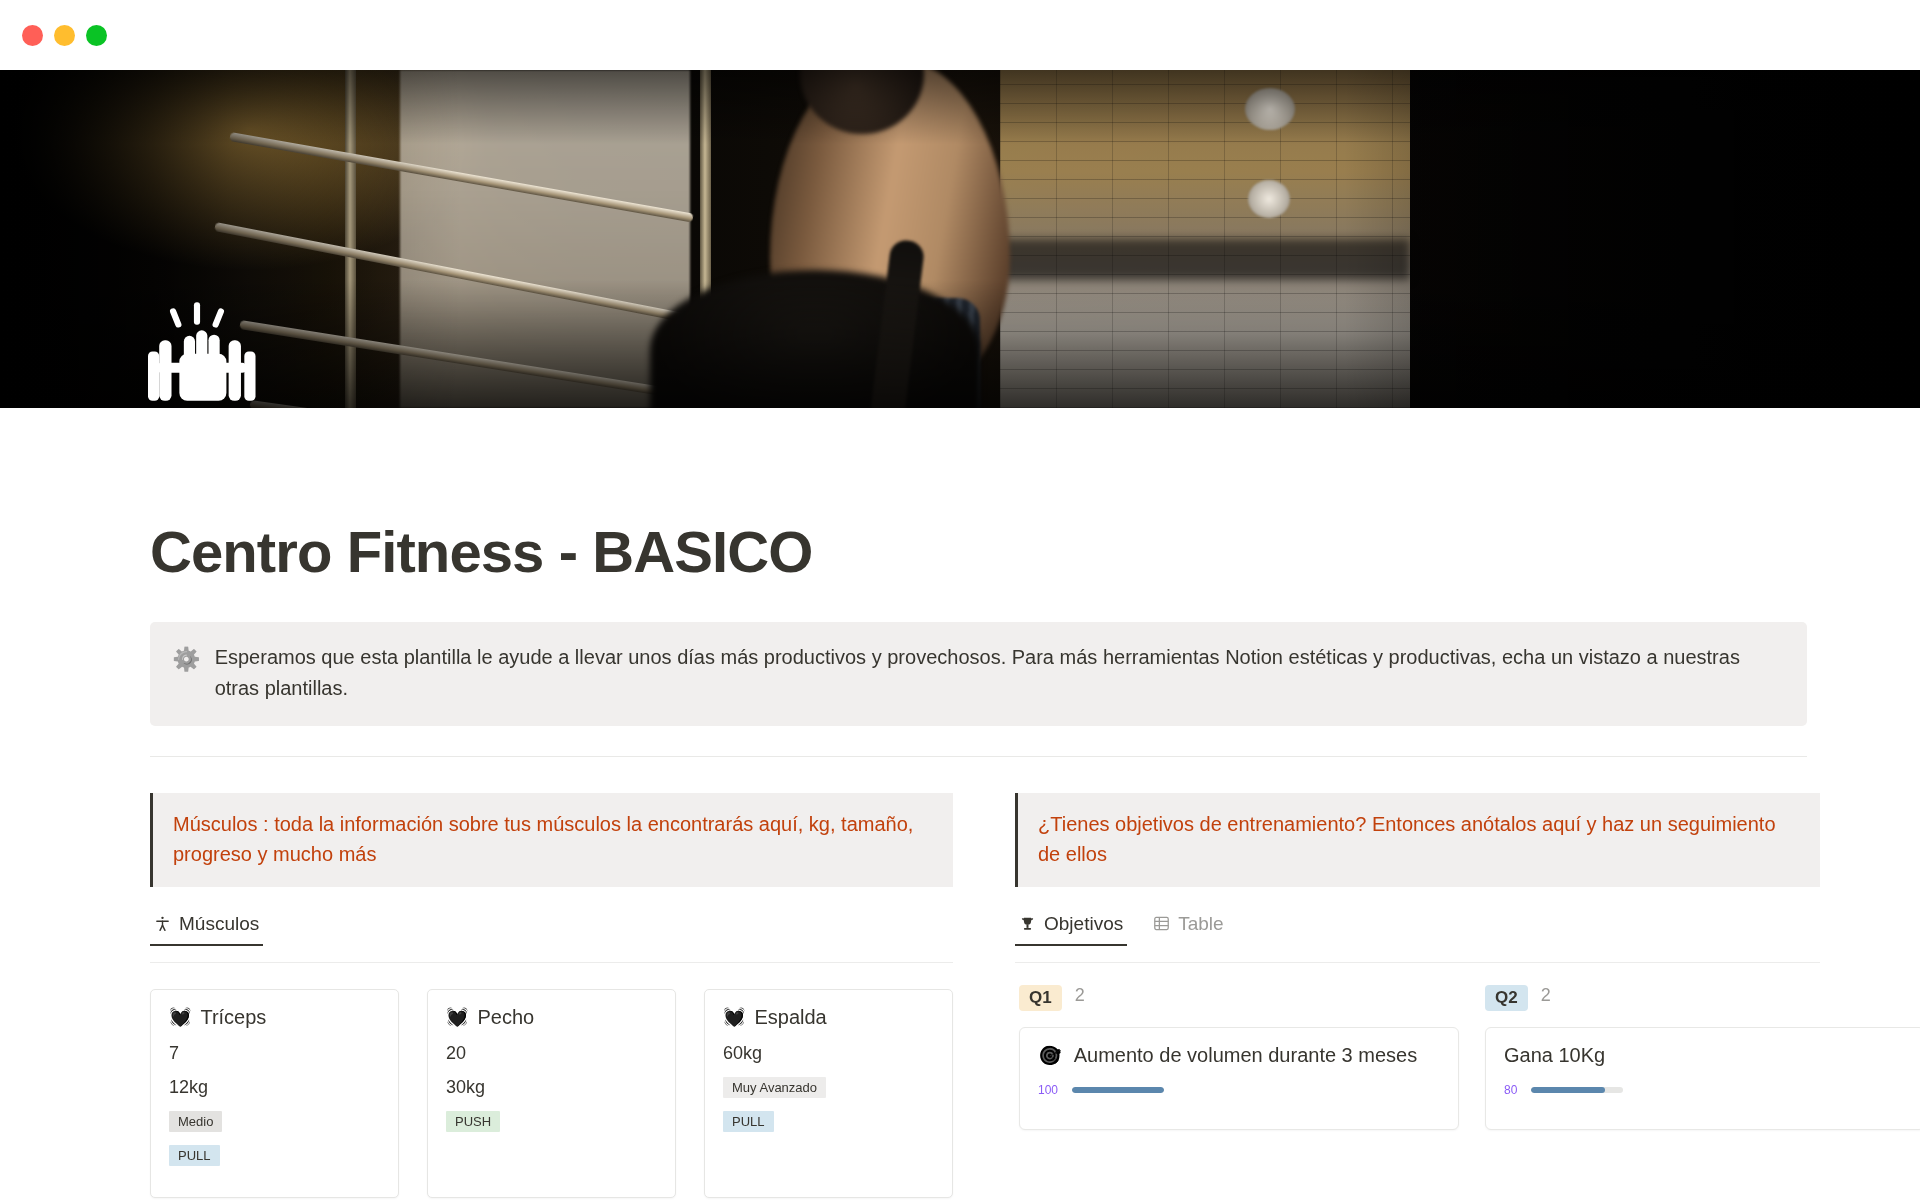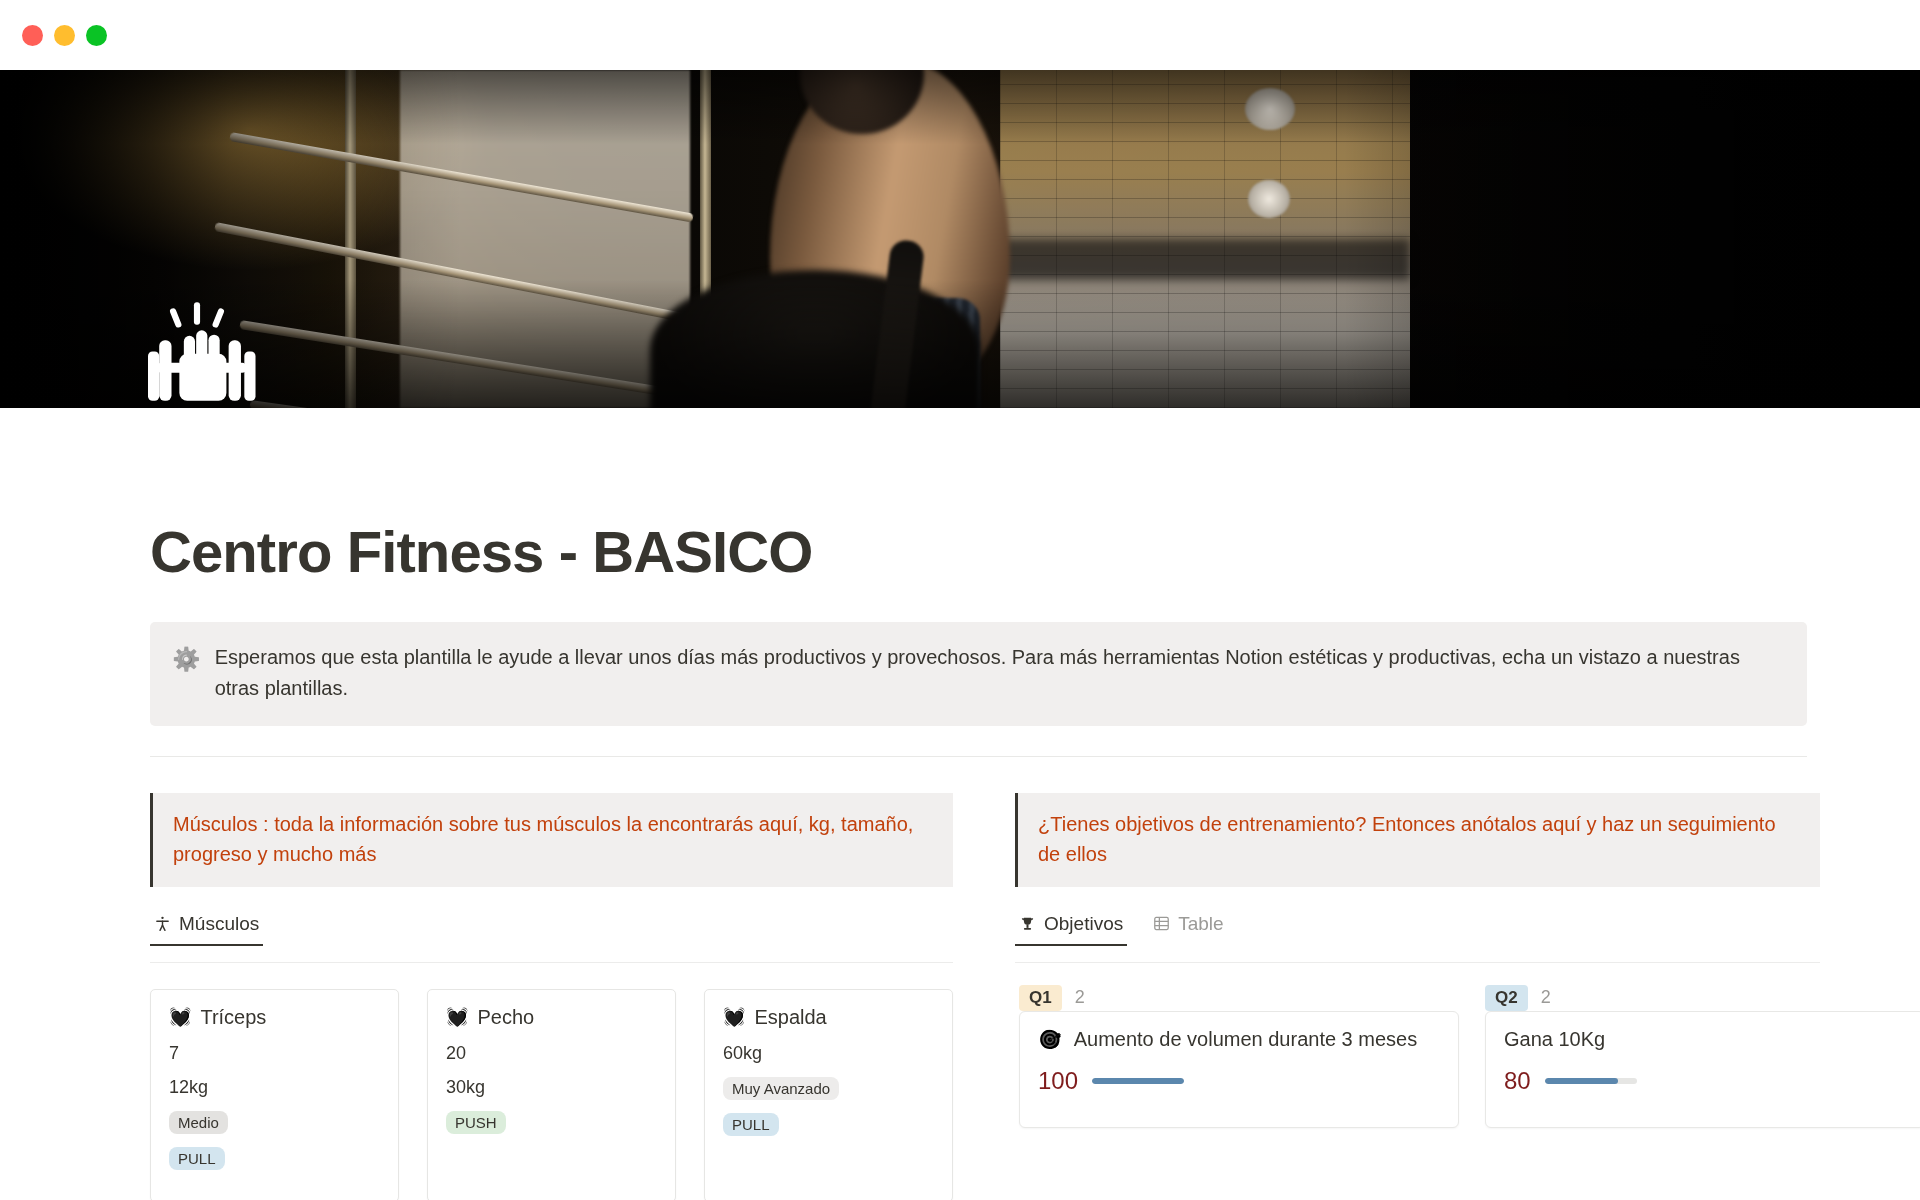--- a/index.html
+++ b/index.html
@@ -187,49 +187,49 @@
     background: #fff; padding: 16px 18px 18px 18px;
     box-shadow: 0 1px 2px rgba(15,15,15,.04);
   }
   .card-title {
     display: flex; align-items: center; gap: 9px;
     font-size: 20px; color: #37352f; font-weight: 500; margin-bottom: 14px;
   }
   .card-title .emoji { font-size: 18px; filter: grayscale(1) brightness(.55) contrast(1.6); }
   .card-row { font-size: 18px; color: #37352f; margin-bottom: 13px; }
   .tag {
-    display: inline-block; font-size: 15px; color: #37352f;
-    padding: 3px 9px; border-radius: 8px; margin-bottom: 13px;
+    display: inline-block; font-size: 13px; color: #37352f;
+    padding: 3px 9px; border-radius: 1px; margin-bottom: 13px;
   }
   .tag.gray  { background: #e3e2e0; }
   .tag.blue  { background: #d3e5ef; }
   .tag.green { background: #dbeddb; }
   .tag.lgray { background: #edeceb; }
 
   
   h2.board-title {
     font-size: 30px; font-weight: 700; color: #37352f;
     margin: 28px 0 0 4px; letter-spacing: -.3px;
   }
   .board { display: flex; gap: 26px; margin-top: 22px; padding-left: 4px; }
   .board-col { width: 440px; flex: 0 0 440px; }
-  .board-head { display: flex; align-items: center; gap: 13px; }
+  .board-head { display: flex; align-items: flex-start; gap: 13px; margin-bottom: 16px; }
   .q-badge { font-size: 17px; font-weight: 600; padding: 3px 10px; border-radius: 4px; color: #37352f; }
   .q-badge.q1 { background: #faebd0; }
   .q-badge.q2 { background: #d3e5ef; }
   .q-count { font-size: 18px; color: #9b9a97; }
   .goal-card {
     border: 1px solid #e8e8e6; border-radius: 6px; background: #fff;
     padding: 16px 18px 16px 18px; margin-bottom: 12px;
     box-shadow: 0 1px 2px rgba(15,15,15,.04);
   }
   .goal-title { display: flex; align-items: center; gap: 12px; font-size: 20px; color: #37352f; margin-bottom: 16px; }
   .goal-title .emoji { font-size: 19px; filter: grayscale(1) brightness(.4) contrast(1.4); }
   .goal-progress { display: flex; align-items: center; gap: 14px; margin-bottom: 16px; }
-  .goal-progress .num { font-size: 24px; color: #7f1d1d; }
+  .goal-progress .num { font-size: 12px; color: #8b5cf6; }
   .bar { width: 92px; height: 6px; border-radius: 3px; background: #e6e6e4; overflow: hidden; }
   .bar > i { display: block; height: 100%; border-radius: 3px; background: #5b87ad; }
 </style>
 </head>
 <body>
 
 <div class="titlebar">
   <span class="dot red"></span>
   <span class="dot yellow"></span>
   <span class="dot green"></span>

